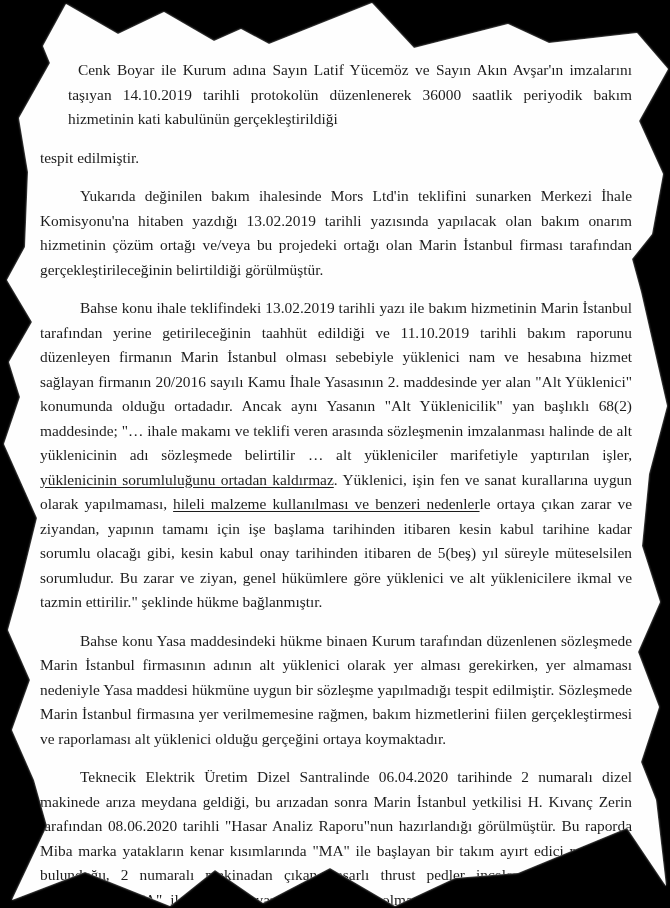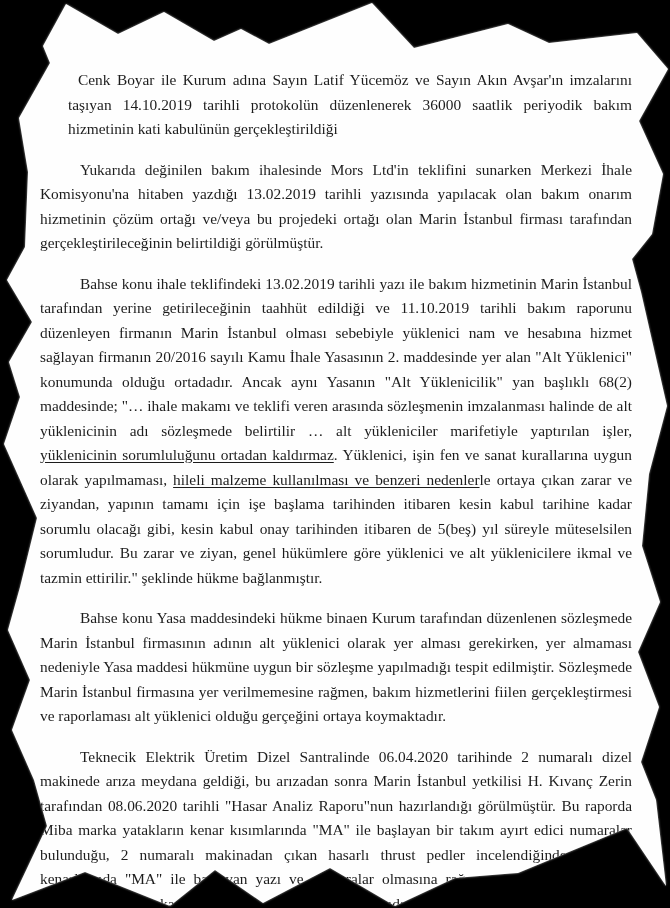--- a/index.html
+++ b/index.html
@@ -39,21 +39,21 @@
     position: absolute;
     left: 40px;
     top: 52px;
     width: 592px;
     color: #1c1c1c;
     font-size: 15.4px;
     line-height: 24.5px;
     text-align: justify;
   }
   .text-col p {
-    margin: 16px 0 14px 0;
+    margin: 6px 0 14px 0;
   }
   p.quote {
     margin-left: 28px;
     text-indent: 10px;
   }
   p.plain {
     text-indent: 0;
   }
   p.indent {
     text-indent: 40px;
@@ -64,19 +64,20 @@
     font-family: Liberation Serif, serif;
   }
 </style>
 </head>
 <body>
 
 <div class="paper-wrap">
   <div class="paper">
     <div class="text-col" id="text-col">
         <p class="quote"><span>Cenk Boyar ile Kurum adına Sayın Latif Yücemöz ve Sayın Akın Avşar'ın imzalarını taşıyan 14.10.2019 tarihli protokolün düzenlenerek 36000 saatlik periyodik bakım hizmetinin kati kabulünün gerçekleştirildiği</span></p>
+        <p class="plain"><span>tespit edilmiştir.</span></p>
         <p class="indent"><span>Yukarıda değinilen bakım ihalesinde Mors Ltd'in teklifini sunarken Merkezi İhale Komisyonu'na hitaben yazdığı 13.02.2019 tarihli yazısında yapılacak olan bakım onarım hizmetinin çözüm ortağı ve/veya bu projedeki ortağı olan Marin İstanbul firması tarafından gerçekleştirileceğinin belirtildiği görülmüştür.</span></p>
         <p class="indent"><span>Bahse konu ihale teklifindeki 13.02.2019 tarihli yazı ile bakım hizmetinin Marin İstanbul tarafından yerine getirileceğinin taahhüt edildiği ve 11.10.2019 tarihli bakım raporunu düzenleyen firmanın Marin İstanbul olması sebebiyle yüklenici nam ve hesabına hizmet sağlayan firmanın 20/2016 sayılı Kamu İhale Yasasının 2. maddesinde yer alan "Alt Yüklenici" konumunda olduğu ortadadır. Ancak aynı Yasanın "Alt Yüklenicilik" yan başlıklı 68(2) maddesinde; "… ihale makamı ve teklifi veren arasında sözleşmenin imzalanması halinde de alt yüklenicinin adı sözleşmede belirtilir … alt yükleniciler marifetiyle yaptırılan işler, </span><span class="u">yüklenicinin sorumluluğunu ortadan kaldırmaz</span><span>. Yüklenici, işin fen ve sanat kurallarına uygun olarak yapılmaması, </span><span class="u">hileli malzeme kullanılması ve benzeri nedenler</span><span>le ortaya çıkan zarar ve ziyandan, yapının tamamı için işe başlama tarihinden itibaren kesin kabul tarihine kadar sorumlu olacağı gibi, kesin kabul onay tarihinden itibaren de 5(beş) yıl süreyle müteselsilen sorumludur. Bu zarar ve ziyan, genel hükümlere göre yüklenici ve alt yüklenicilere ikmal ve tazmin ettirilir." şeklinde hükme bağlanmıştır.</span></p>
         <p class="indent"><span>Bahse konu Yasa maddesindeki hükme binaen Kurum tarafından düzenlenen sözleşmede Marin İstanbul firmasının adının alt yüklenici olarak yer alması gerekirken, yer almaması nedeniyle Yasa maddesi hükmüne uygun bir sözleşme yapılmadığı tespit edilmiştir. Sözleşmede Marin İstanbul firmasına yer verilmemesine rağmen, bakım hizmetlerini fiilen gerçekleştirmesi ve raporlaması alt yüklenici olduğu gerçeğini ortaya koymaktadır.</span></p>
         <p class="indent"><span>Teknecik Elektrik Üretim Dizel Santralinde 06.04.2020 tarihinde 2 numaralı dizel makinede arıza meydana geldiği, bu arızadan sonra Marin İstanbul yetkilisi H. Kıvanç Zerin tarafından 08.06.2020 tarihli "Hasar Analiz Raporu"nun hazırlandığı görülmüştür. Bu raporda Miba marka yatakların kenar kısımlarında "MA" ile başlayan bir takım ayırt edici numaralar bulunduğu, 2 numaralı makinadan çıkan hasarlı thrust pedler incelendiğinde, pedlerin kenarlarında "MA" ile başlayan yazı ve numaralar olmasına rağmen, santral envanterinde bulunan Miba marka thrust pedler ile karşılaştırıldığında biçim itibarıyle göze çarpabilecek farklılıklar barındırdığı ve özellikle Sonuç bölümünde hasarın kaynağının thrust pedler olduğu, bu thrust pedlerin Miba firmasından pedlerin kendi üretimleri olduğunun doğrulanması amacıyla sorgulamanın yapılması gerektiği belirtilmiştir.</span></p>
       </div>
   </div>
 </div>
 
 </body></html>

